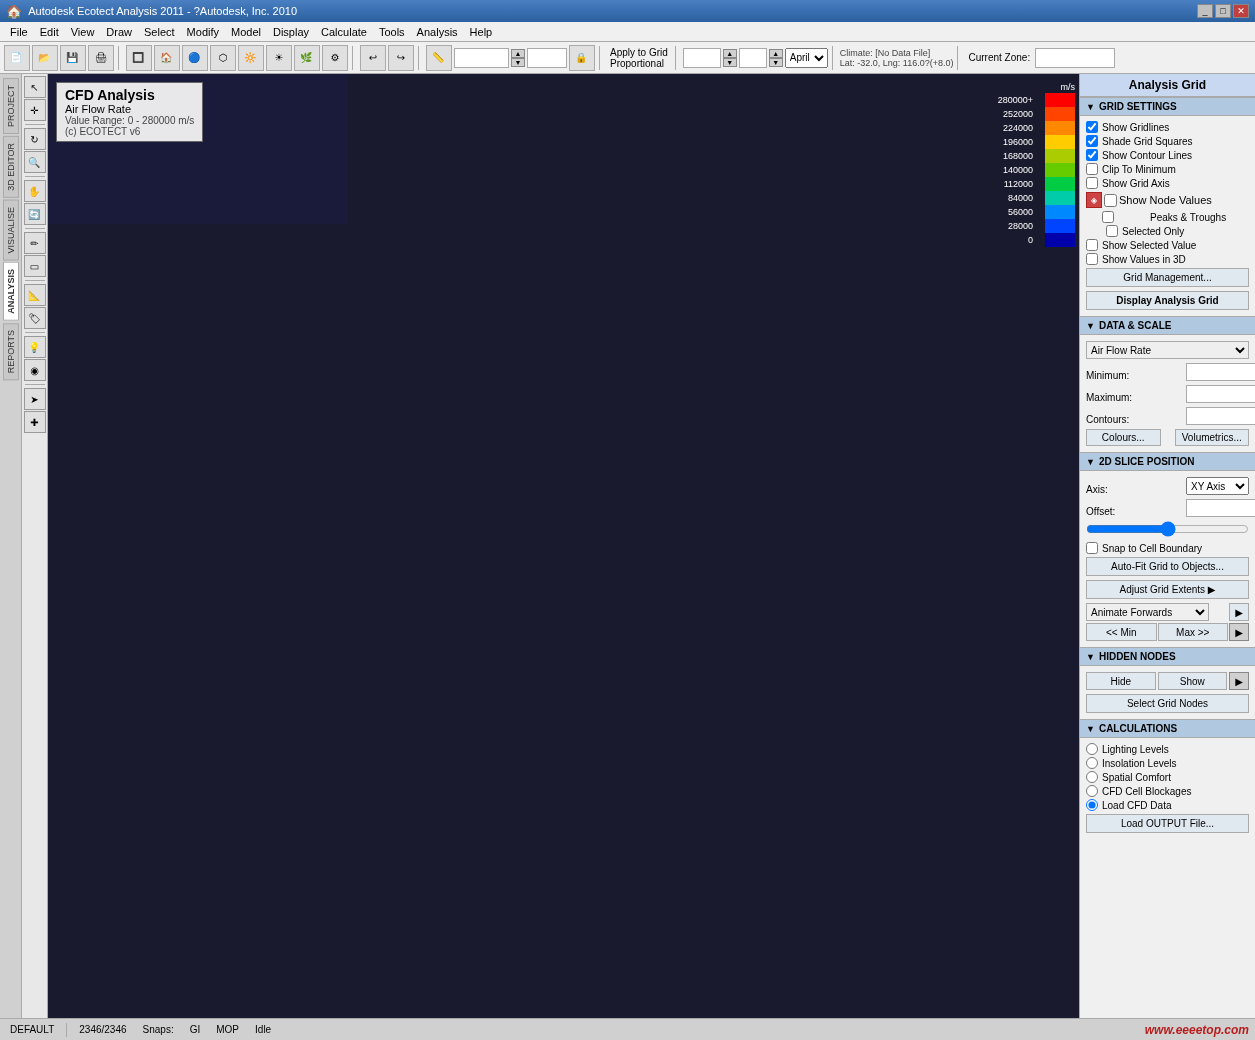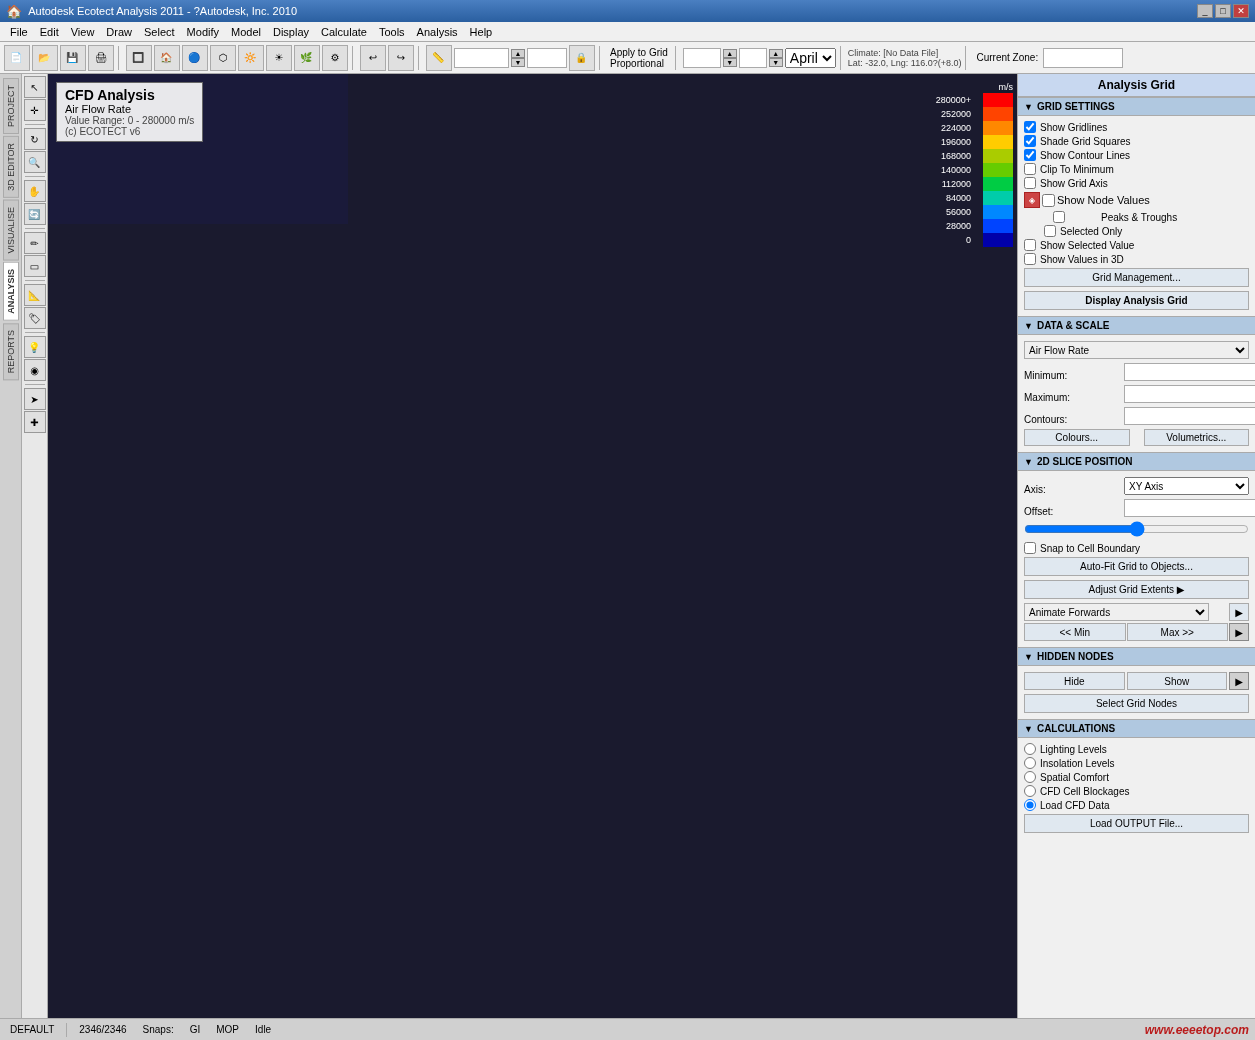--- a/index.html
+++ b/index.html
@@ -167,21 +167,21 @@
     .scale-box { width: 30px; height: 14px; }
 
     
     #cfd-canvas {
       position: absolute;
       top: 0; left: 0; right: 0; bottom: 0;
     }
 
     
     #right-panel {
-      width: 238px;
+      width: 176px;
       background: #f0f0f0;
       border-left: 1px solid #aaa;
       overflow-y: auto;
       overflow-x: hidden;
     }
     #right-panel-title {
       background: #c8d8f0;
       padding: 4px 8px;
       font-weight: bold;
       font-size: 12px;
@@ -420,21 +420,21 @@
   <input class="toolbar-input" type="text" style="width: 38px;">
   <div class="spin-group">
     <div class="spin-btn">▲</div>
     <div class="spin-btn">▼</div>
   </div>
   <input class="toolbar-input" type="text" style="width: 28px;">
   <div class="spin-group">
     <div class="spin-btn">▲</div>
     <div class="spin-btn">▼</div>
   </div>
-  <select style="height:20px;font-size:14px;">
+  <select style="height:20px;font-size:10px;">
     <option>April</option>
   </select>
   <div class="toolbar-sep"></div>
 
   <div style="font-size:9px;">
     <div style="color:#444;">Climate: [No Data File]</div>
     <div style="color:#444;">Lat: -32.0,  Lng: 116.0?(+8.0)</div>
   </div>
   <div class="toolbar-sep"></div>
 
@@ -716,21 +716,21 @@
       <div class="check-row">
         <input type="checkbox" style="">
         <span>Show Grid Axis</span>
       </div>
       
       <div style="display:flex;align-items:center;gap:2px;padding:2px 0;">
         <div style="width:16px;height:16px;background:#cc4444;border:1px solid #aa2222;display:flex;align-items:center;justify-content:center;font-size:8px;color:#fff;">◈</div>
         <input type="checkbox" style="">
         <span>Show Node Values</span>
       </div>
-      <div class="check-row" style="margin-left:29px;gap:36px;">
+      <div class="check-row" style="margin-left:16px;gap:36px;">
         <input type="checkbox" style="">
         <span>Peaks &amp; Troughs</span>
       </div>
       <div class="check-row" style="margin-left:20px;">
         <input type="checkbox" style="">
         <span>Selected Only</span>
       </div>
       <div class="check-row">
         <input type="checkbox" style="">
         <span>Show Selected Value</span>

